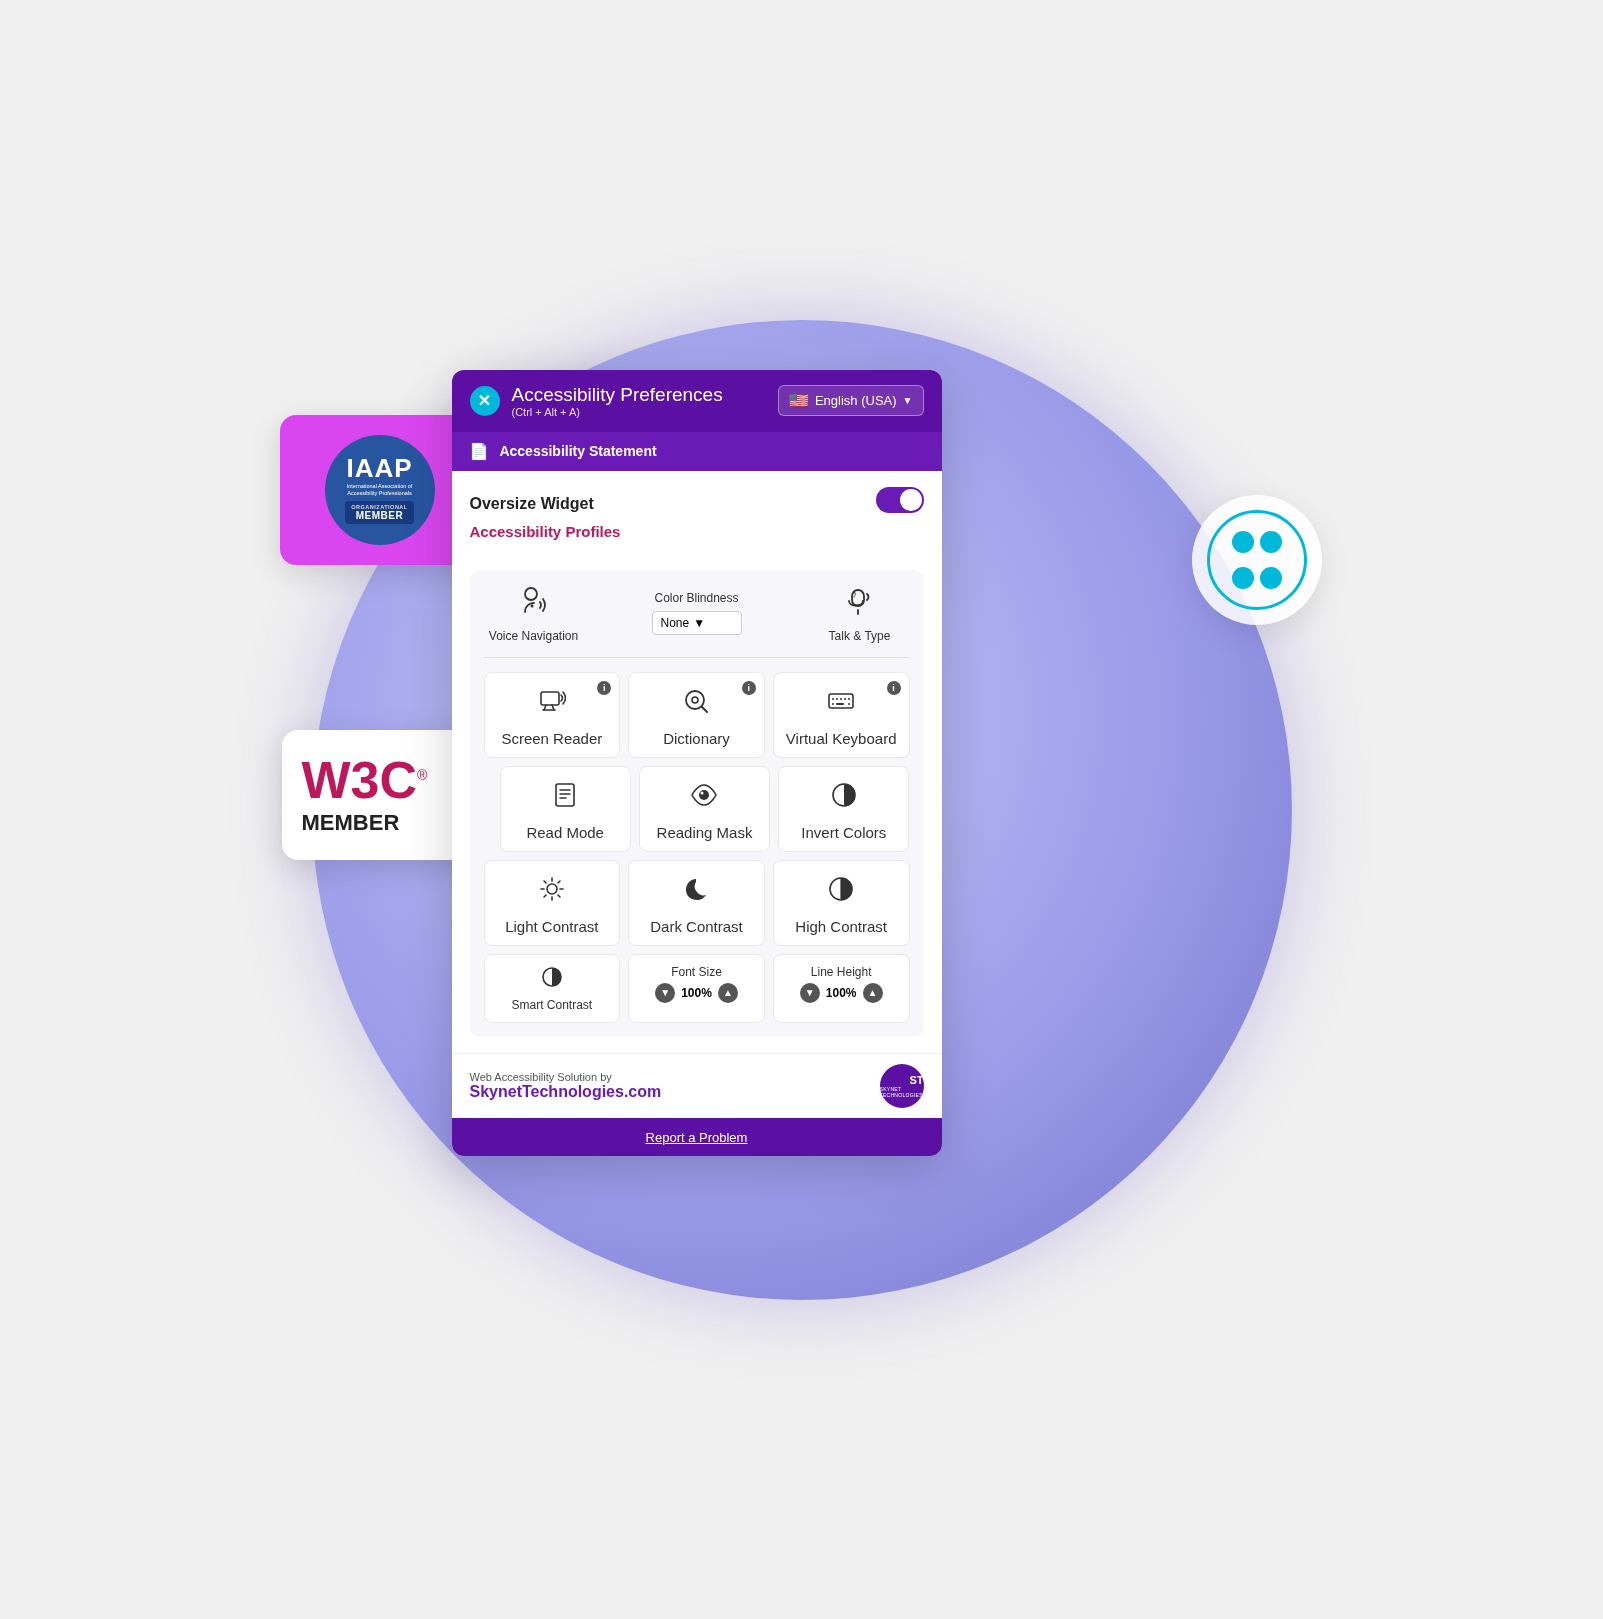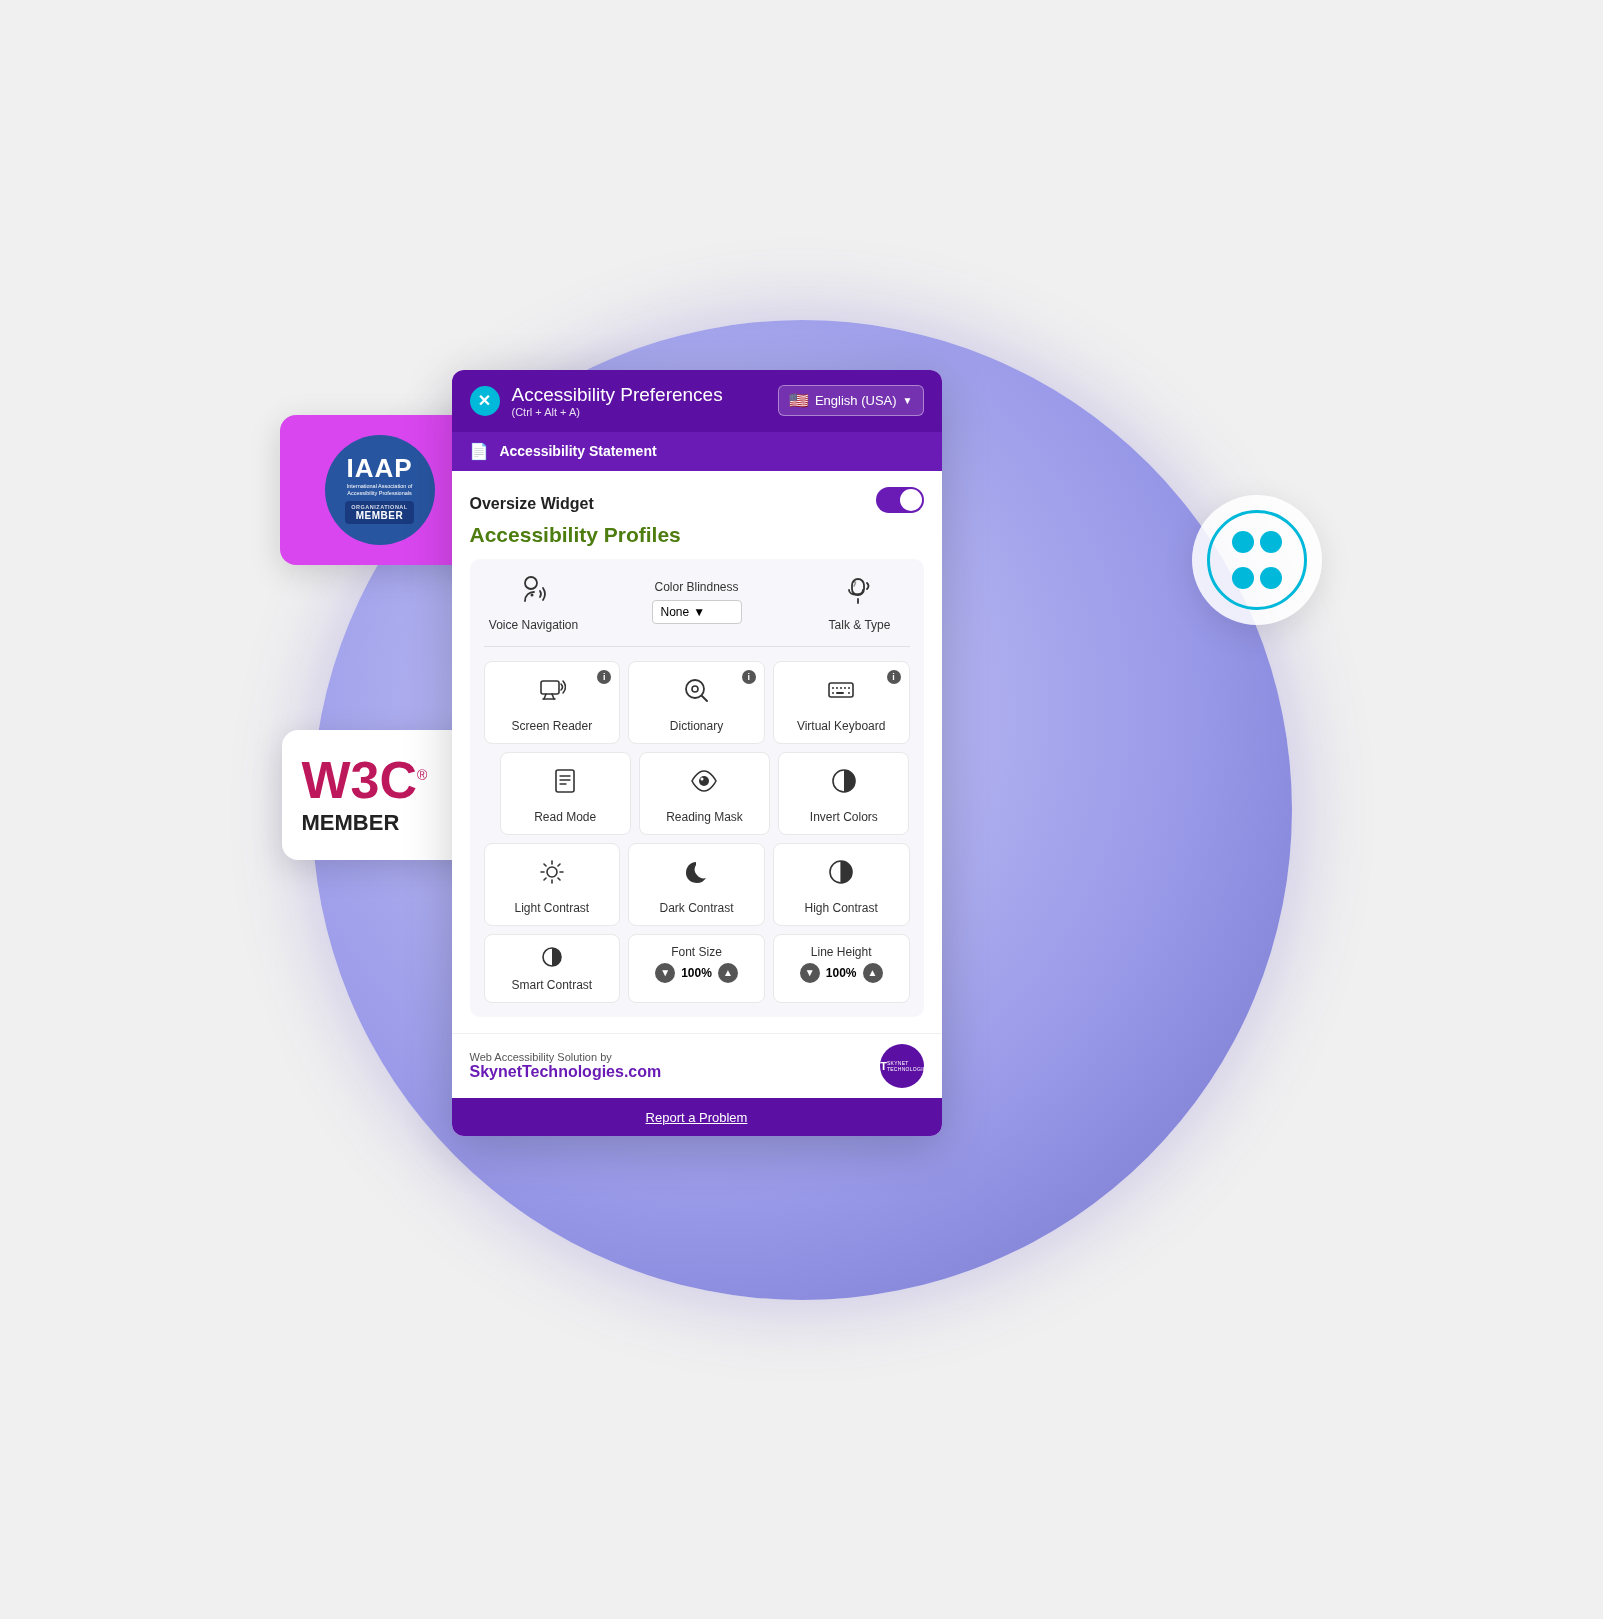--- a/index.html
+++ b/index.html
@@ -269,24 +269,24 @@
       width: 22px;
       height: 22px;
       border-radius: 50%;
       background: white;
       position: absolute;
       right: 2px;
       top: 2px;
     }
 
     .section-label {
-      font-size: 21px;
+      font-size: 15px;
       font-weight: 600;
-      color: #4d7c0f;
-      margin-bottom: 12px;
+      color: #be185d;
+      margin-bottom: 30px;
     }
 
     
     .options-grid {
       background: #f7f7fb;
       border-radius: 10px;
       padding: 14px;
     }
 
     
@@ -357,21 +357,21 @@
       align-items: center;
       gap: 8px;
       cursor: pointer;
       position: relative;
     }
     .grid-item-icon {
       font-size: 26px;
       color: #333;
     }
     .grid-item-label {
-      font-size: 12px;
+      font-size: 15px;
       color: #333;
       text-align: center;
       font-weight: 500;
     }
     .info-dot {
       position: absolute;
       top: 8px;
       right: 8px;
       width: 14px;
       height: 14px;
@@ -468,26 +468,26 @@
       color: #6a1bb5;
       text-decoration: none;
       font-weight: 600;
     }
     .footer-logo {
       width: 44px;
       height: 44px;
       border-radius: 50%;
       background: #5c0fa3;
       display: flex;
-      align-items: center;
+      align-items: flex-end;
       justify-content: center;
       color: white;
       font-size: 11px;
       font-weight: 700;
-      flex-direction: row;
+      flex-direction: column;
     }
     .footer-logo-sub {
       font-size: 5px;
       font-weight: 400;
       letter-spacing: 0.3px;
     }
 
     .report-bar {
       background: #5c0fa3;
       padding: 10px 18px;

